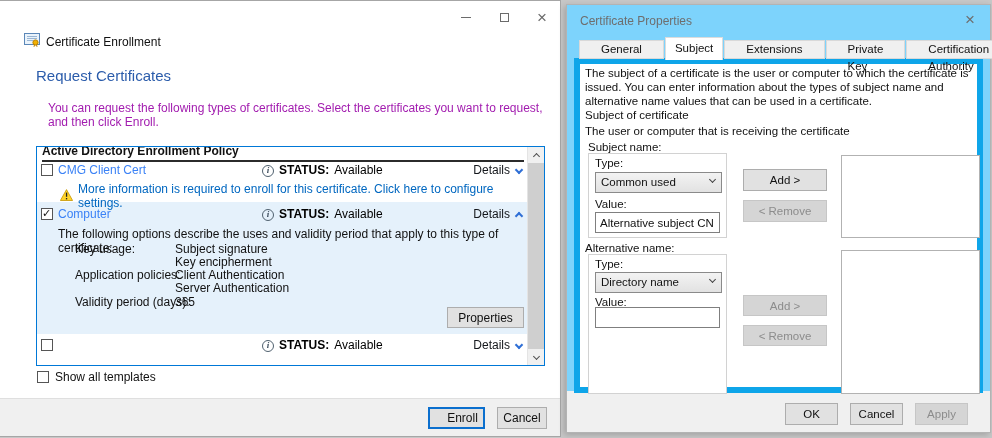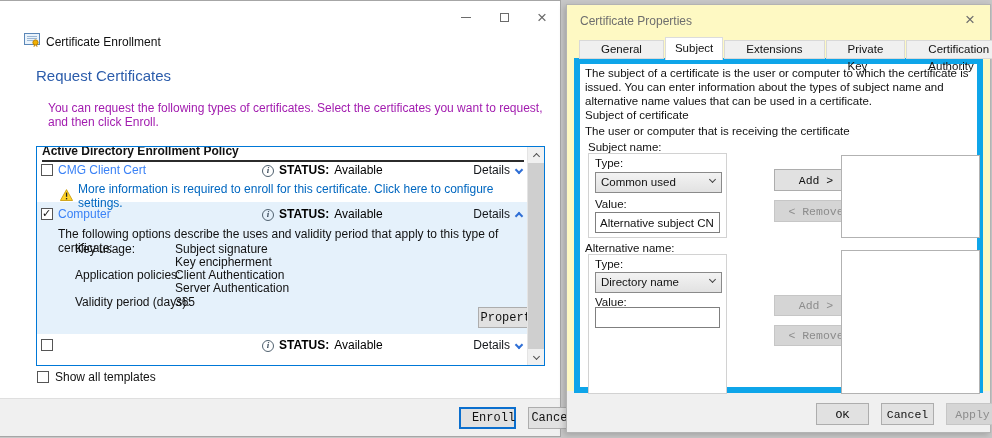--- a/index.html
+++ b/index.html
@@ -40,39 +40,39 @@
   .chev.dark { color:#444; }
   .info-icon { width:12px; height:12px; border-radius:50%; border:1px solid #50616f; color:#3c4c5c;
     display:inline-flex; align-items:center; justify-content:center;
     font-family:"Liberation Serif","DejaVu Serif",serif; font-style:italic; font-weight:bold; font-size:9px; }
   .info-icon::after { content:"i"; }
   .warning-row { position:absolute; left:23px; top:35px; display:flex; align-items:center; gap:5px; }
   .warn-text { color:#0067c0; font-size:12px; }
   .detail-intro { position:absolute; left:21px; top:80px; color:#111; }
   .dlabel { position:absolute; left:38px; color:#111; }
   .dvalue { position:absolute; left:138px; color:#111; }
-  .btn { background:#e1e1e1; border:1px solid #adadad; color:#111; font-family:Liberation Mono, monospace; font-size:12px;
-    display:flex; align-items:center; justify-content:center; cursor:default;margin-left:31px; }
+  .btn { background:#e1e1e1; border:1px solid #adadad; color:#111; font-family:Liberation Sans, sans-serif; font-size:12px;
+    display:flex; align-items:center; justify-content:center; cursor:default; }
   .btn.default { border:2px solid #0b6fce;padding-left:12px; }
   .btn.disabled { background:#d5d5d5; border-color:#c6c6c6; color:#8c8c8c; }
   .props-btn { position:absolute; left:410px; top:160px; width:77px; height:21px; }
   .lb-scrollbar { position:absolute; right:0; top:0; width:17px; height:100%; background:#f0f0f0; border-left:1px solid #e4e4e4; }
   .sb-btn { position:absolute; left:0; width:16px; height:16px; display:flex; align-items:center; justify-content:center; }
   .sb-btn .chev { width:5px; height:5px; border-width:1.5px; color:#505050; }
   .sb-btn.up { top:0; }
   .sb-btn.down { bottom:0; }
   .sb-thumb { position:absolute; left:0; top:16px; bottom:16px; width:16px; background:#cfcfcf; }
   .showall { position:absolute; left:37px; top:369px; display:flex; align-items:center; gap:6px; font-size:12px; color:#111; }
   .footer-left { position:absolute; left:0; right:0; bottom:0; height:38px; background:#f0f0f0; border-top:1px solid #dfdfdf; }
   .enroll { position:absolute; left:428px; top:8px; width:57px; height:22px; }
   .cancel-l { position:absolute; left:497px; top:8px; width:50px; height:22px; }
 
   
   .win-right { position:absolute; left:566px; top:4px; width:425px; height:429px;
-    background:#fef9c3; border:1px solid #b3b3b3; box-shadow:-2px 2px 6px rgba(0,0,0,0.18); }
+    background:#7dd3fc; border:1px solid #b3b3b3; box-shadow:-2px 2px 6px rgba(0,0,0,0.18); }
   .wr-title { position:absolute; left:13px; top:9px; font-size:12px; color:#6e6e6e; }
   .wr-close { position:absolute; right:9px; top:4px; width:22px; height:22px; display:flex; align-items:center; justify-content:center; color:#6e6e6e; }
   .wr-close::before { content:"\00D7"; font-size:17px; }
   .tabstrip { position:absolute; left:12px; top:31px; height:23px; display:flex; align-items:flex-end; z-index:3; }
   .tab { height:19px; line-height:17px; padding:0 21px; background:#f0f0f0; border:1px solid #d9d9d9;
     font-size:11.5px; color:#111; margin-right:1px; }
   .tab.active { height:23px; line-height:21px; padding:0 9px; background:#fff; border:1px solid #dcdcdc;
     border-bottom:none; margin-bottom:-1px; z-index:4; }
   .tabpage { position:absolute; left:7px; top:53px; width:409px; height:335px; background:#fff;
     border:6px solid #0ea5e9; z-index:2; font-size:11.5px; color:#111; }

